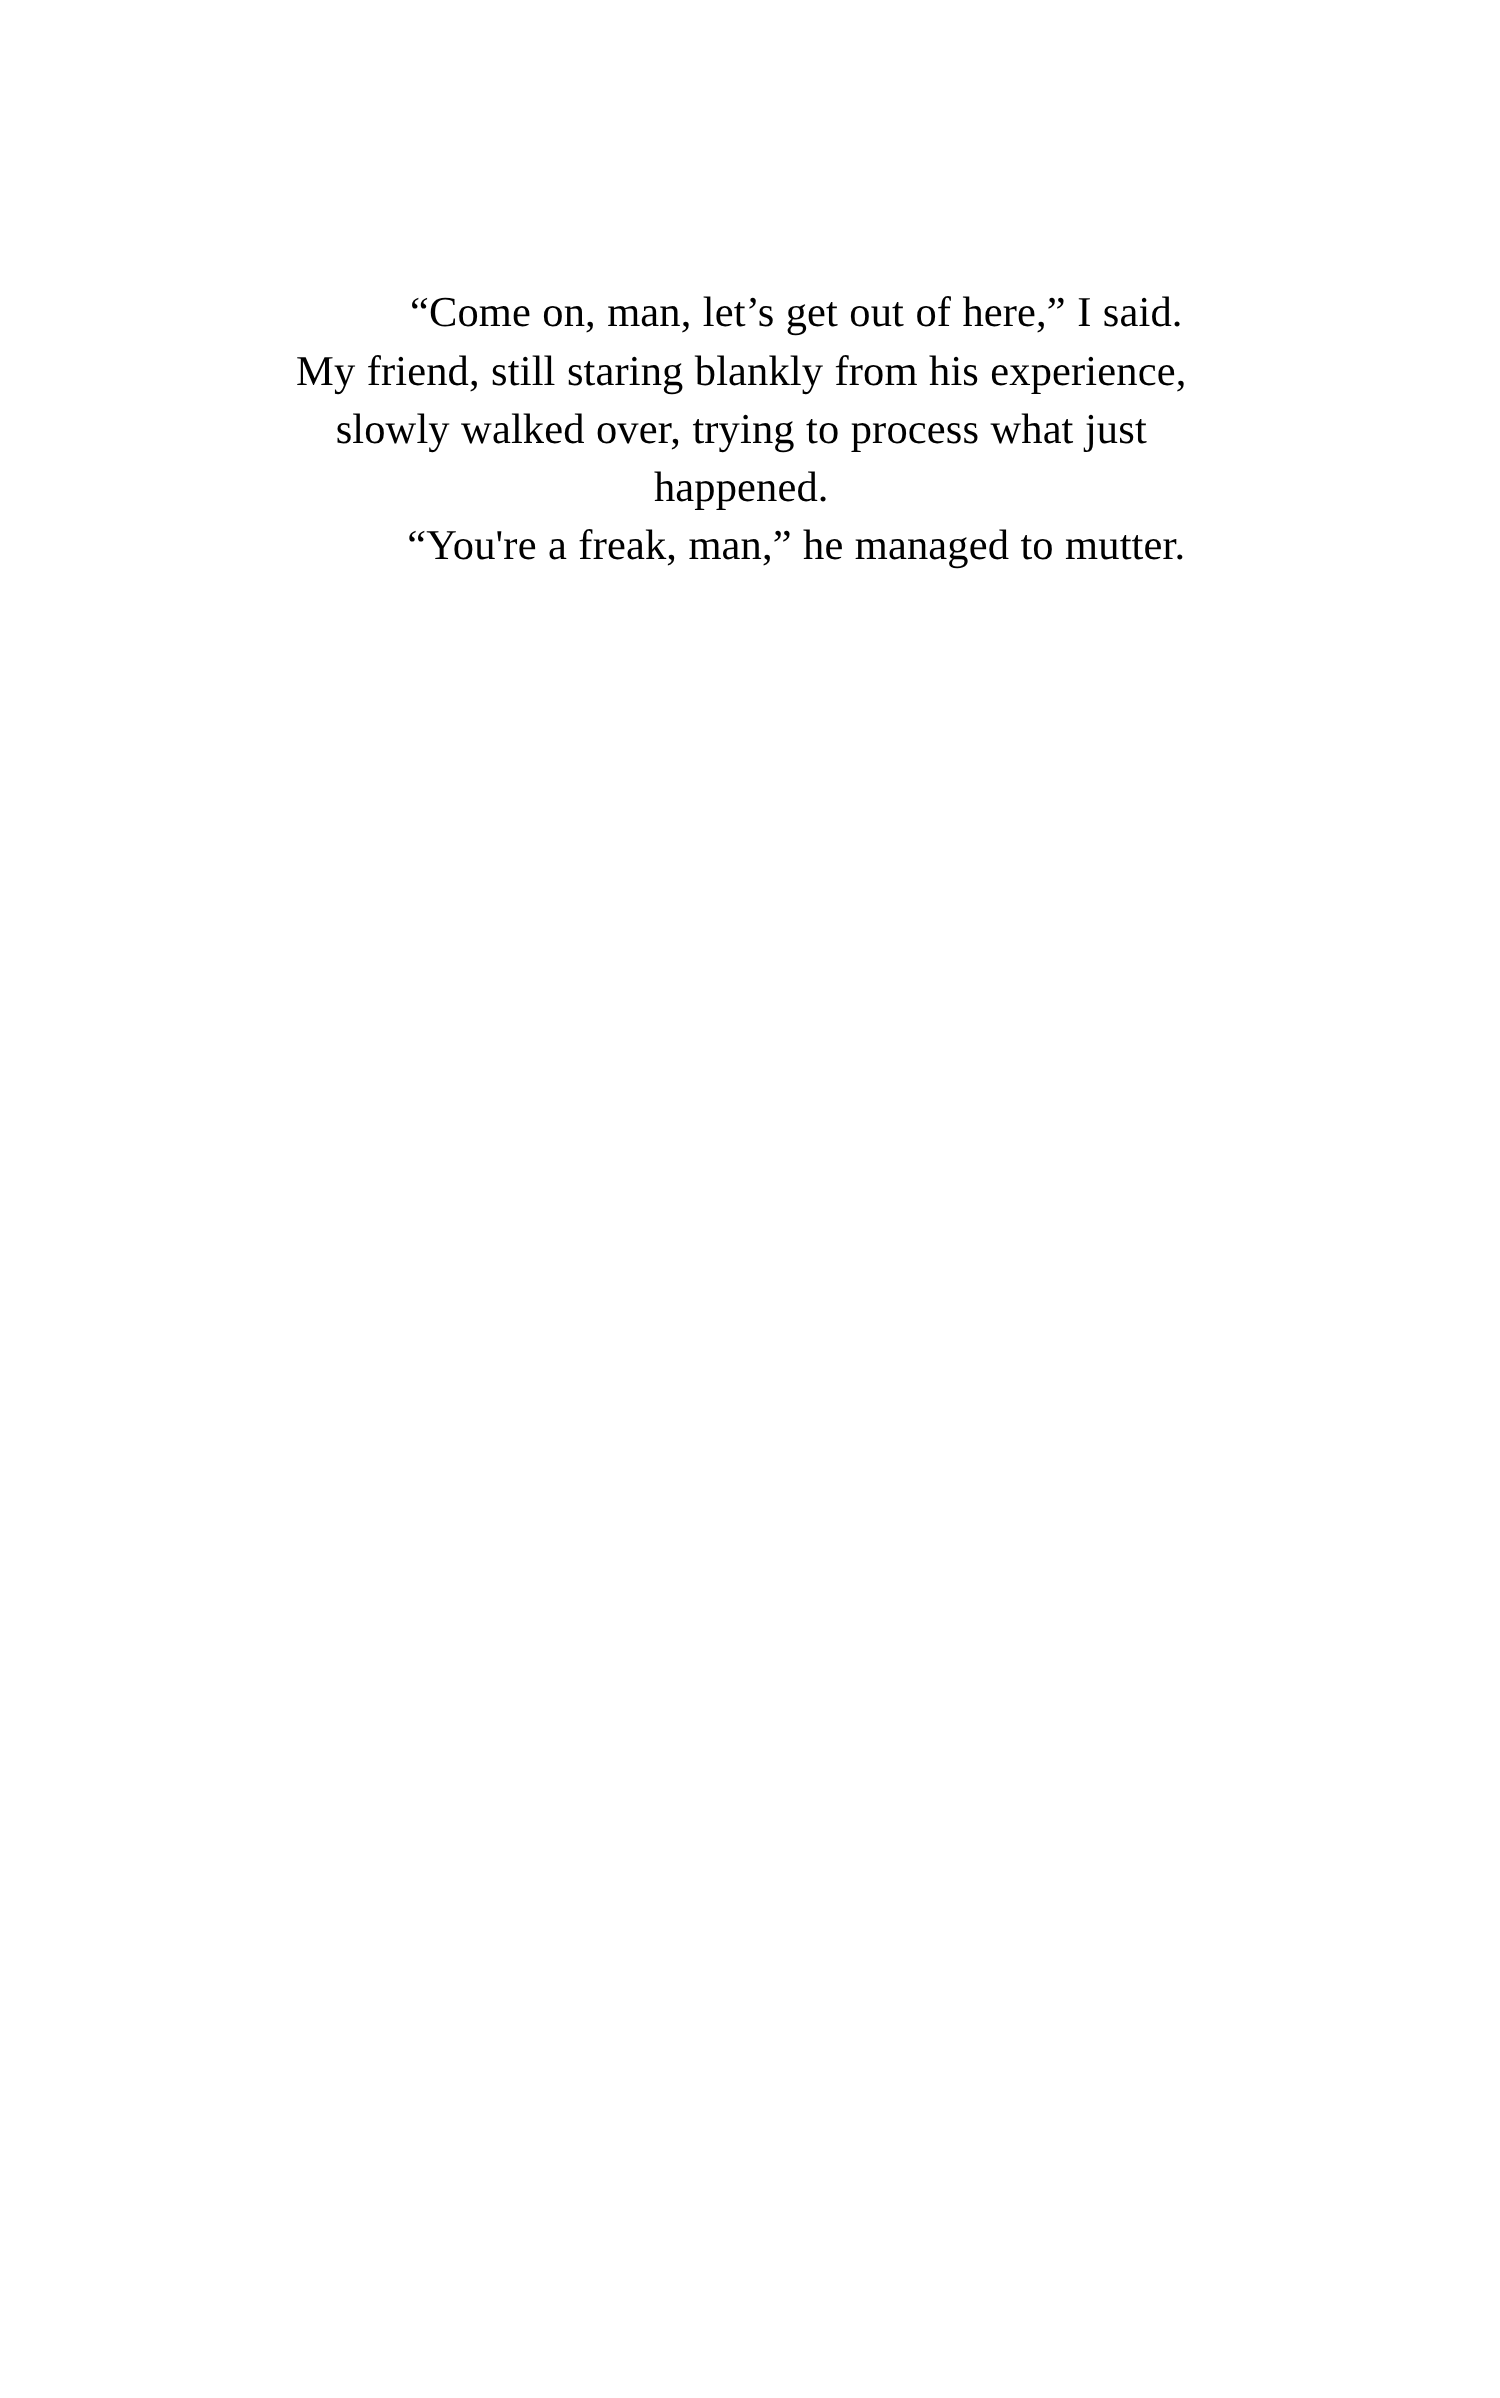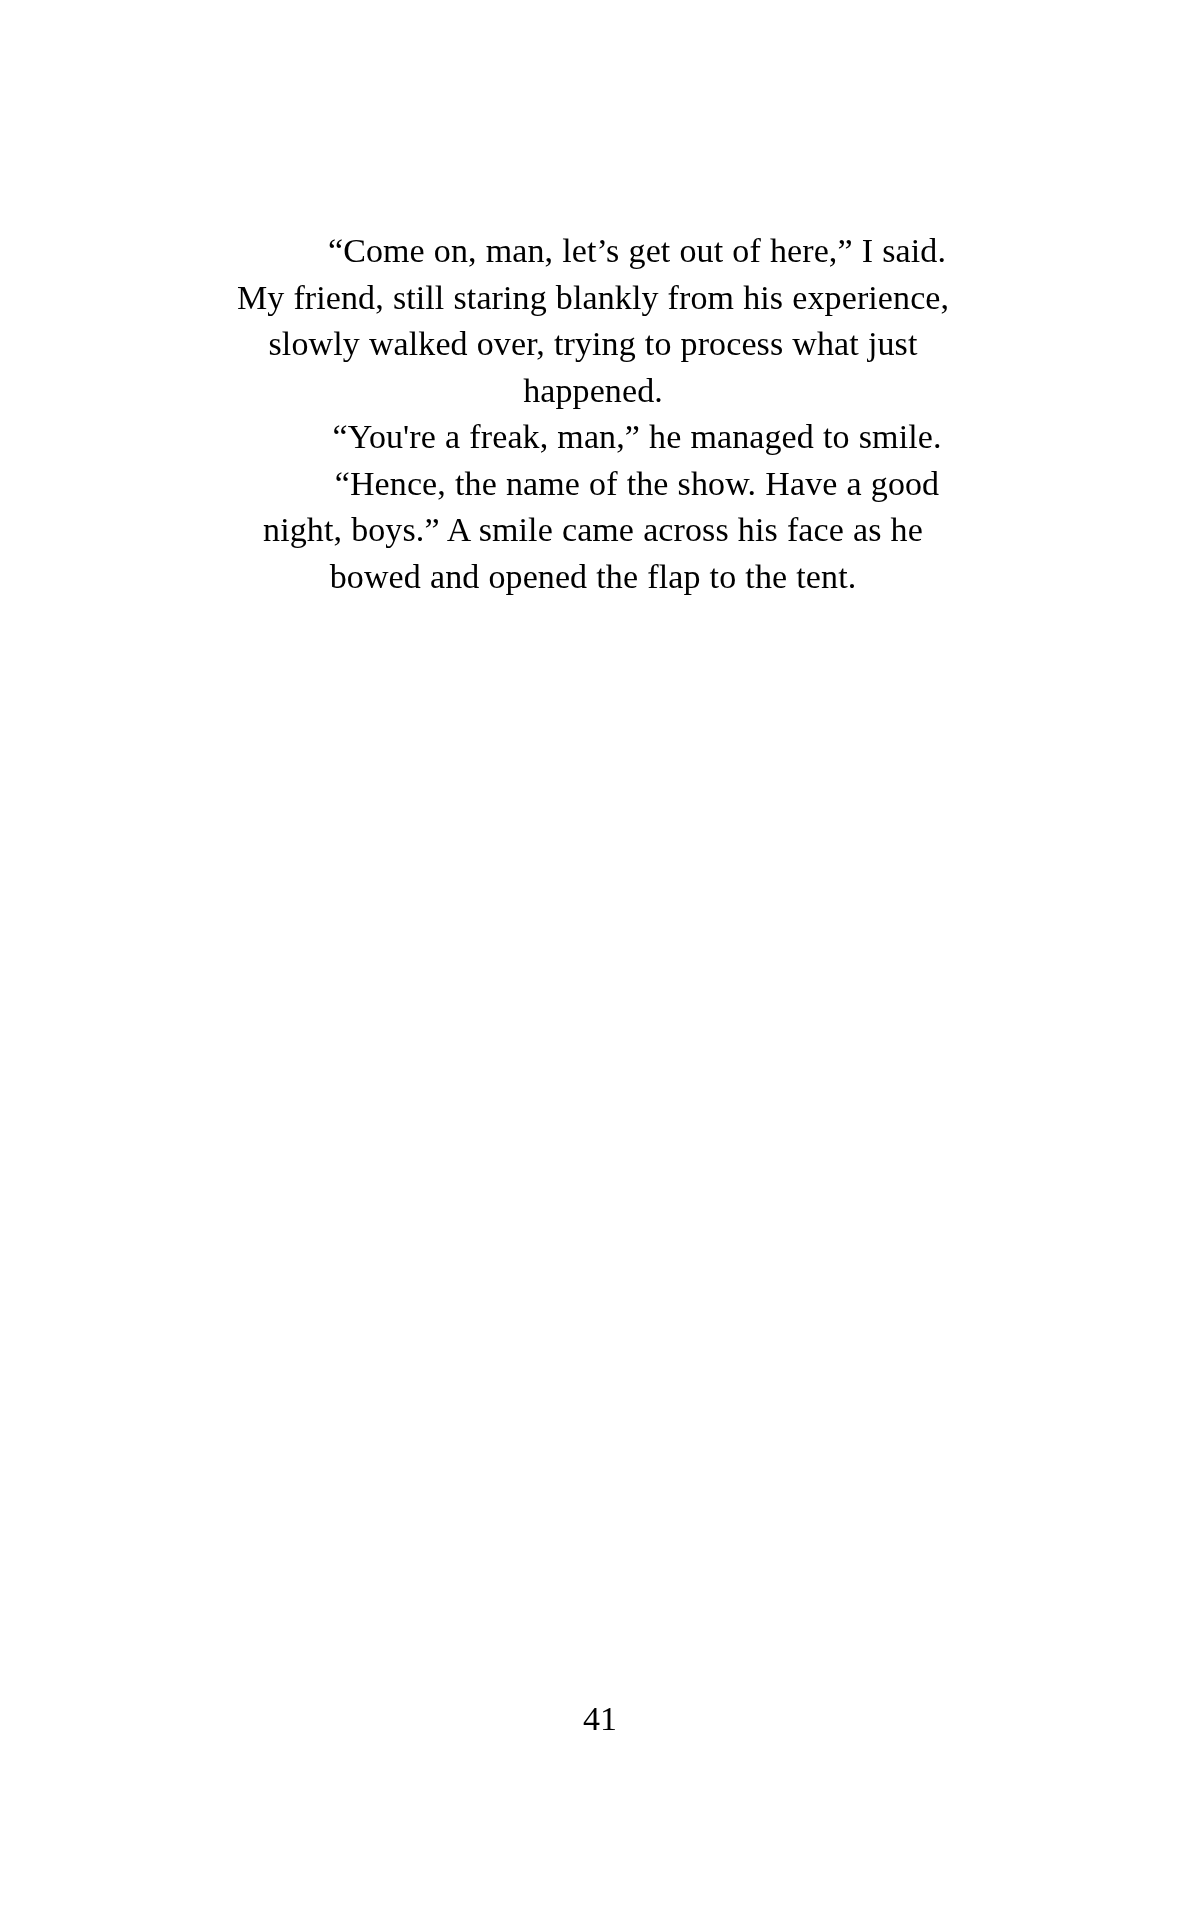--- a/index.html
+++ b/index.html
@@ -49,19 +49,17 @@
     font-family: "Liberation Serif", "DejaVu Serif", serif;
   }
 </style>
 </head>
 <body>
 
 <div class="page">
 
   <div class="text-block">
     <p class="para">“Come on, man, let’s get out of here,” I said.  My friend, still staring blankly from his experience, slowly walked over, trying to process what just happened.</p>
-    <p class="para">“You're a freak, man,” he managed to smile.</p>
-    <p class="para">“Hence, the name of the show.  Have a good night, boys.”  A smile came across his face as he bowed and opened the flap to the tent.</p>
+    <p class="para">“You're a freak, man,” he managed to mutter.</p>
   </div>
 
-  <div class="page-number">41</div>
 
 </div>
 
 </body></html>

